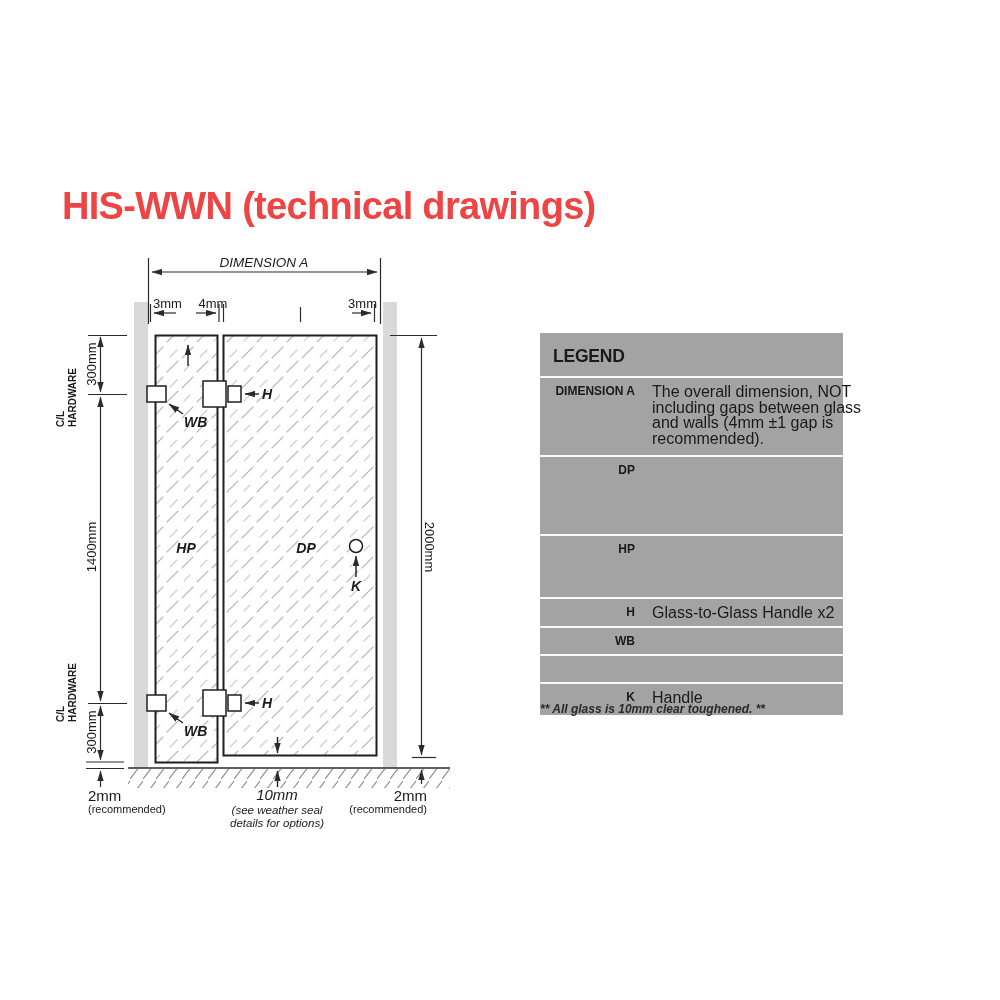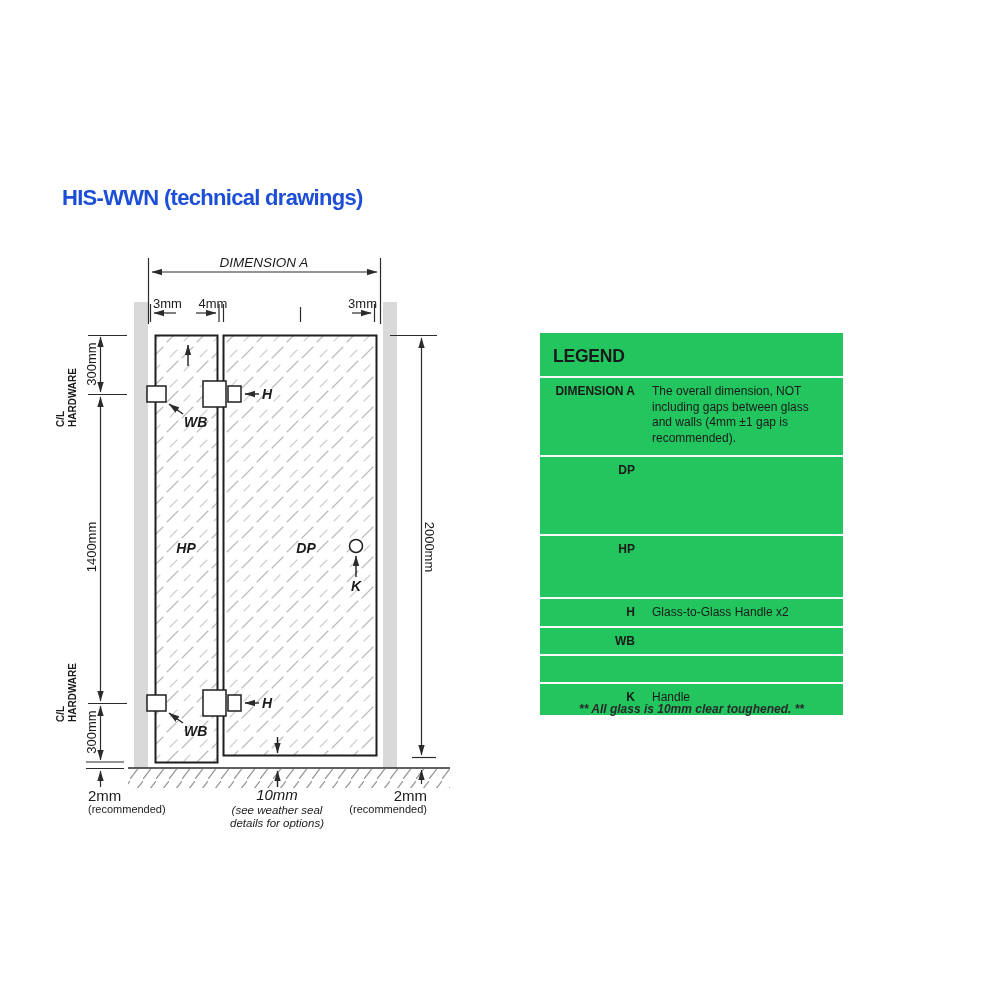--- a/index.html
+++ b/index.html
@@ -1,41 +1,41 @@
 <!DOCTYPE html>
 <html><head>
 <meta charset="utf-8">
 <style>
   html,body{margin:0;padding:0;background:#fff;}
   #canvas{position:relative;width:1000px;height:1000px;background:#ffffff;overflow:hidden;
           font-family:"Liberation Sans",sans-serif;color:#1a1a1a;}
-  .title{position:absolute;left:62px;top:185px;font-size:22px;font-weight:bold;
-         letter-spacing:-0.7px;color:#1d4ed8;white-space:nowrap;}
+  .title{position:absolute;left:62px;top:185px;font-size:38px;font-weight:bold;
+         letter-spacing:-0.7px;color:#ef4444;white-space:nowrap;}
   svg{position:absolute;left:0;top:0;}
   svg text{fill:#1a1a1a;}
   .dimtxt{font-size:13px;}
   .dimtxt-i{font-size:13.5px;font-style:italic;}
   .cltxt{font-size:10px;font-weight:600;}
   .hw{font-size:14px;font-weight:bold;font-style:italic;}
   .big{font-size:15px;}
   .big-i{font-size:15px;font-style:italic;}
   .small{font-size:11px;}
   .small-i{font-size:11.5px;font-style:italic;}
   
-  .legend{position:absolute;left:540px;top:333px;width:303px;background:#22c55e;}
+  .legend{position:absolute;left:540px;top:333px;width:303px;background:#a3a3a3;}
   .lg-title{font-size:17.5px;font-weight:bold;padding:13px 0 9px 13px;letter-spacing:-0.2px;}
   .lg-row{display:flex;border-top:2px solid #fafafa;padding:6px 0 5px 0;}
   .lg-row.tall1{min-height:66px;}
   .lg-row.tall2{min-height:50px;}
   .lg-row.empty{min-height:15px;}
   .lg-row.last{padding-bottom:9px;}
   .lg-term{flex:0 0 95px;text-align:right;font-weight:bold;font-size:12px;
            padding-right:17px;white-space:nowrap;line-height:15.5px;}
-  .lg-desc{flex:0 0 auto;font-size:12px;line-height:15.5px;white-space:pre;}
-  .lg-footnote{position:absolute;left:540px;top:702px;width:303px;text-align:center;
+  .lg-desc{flex:0 0 auto;font-size:16px;line-height:15.5px;white-space:pre;}
+  .lg-footnote{position:absolute;left:540px;top:702px;width:303px;text-align:left;
                font-size:12px;font-style:italic;font-weight:600;color:#2a2a2a;}
 </style>
 </head>
 <body>
 
 <div id="canvas">
 
   <div class="title">HIS-WWN (technical drawings)</div>
 
   <svg width="1000" height="1000" viewBox="0 0 1000 1000">

